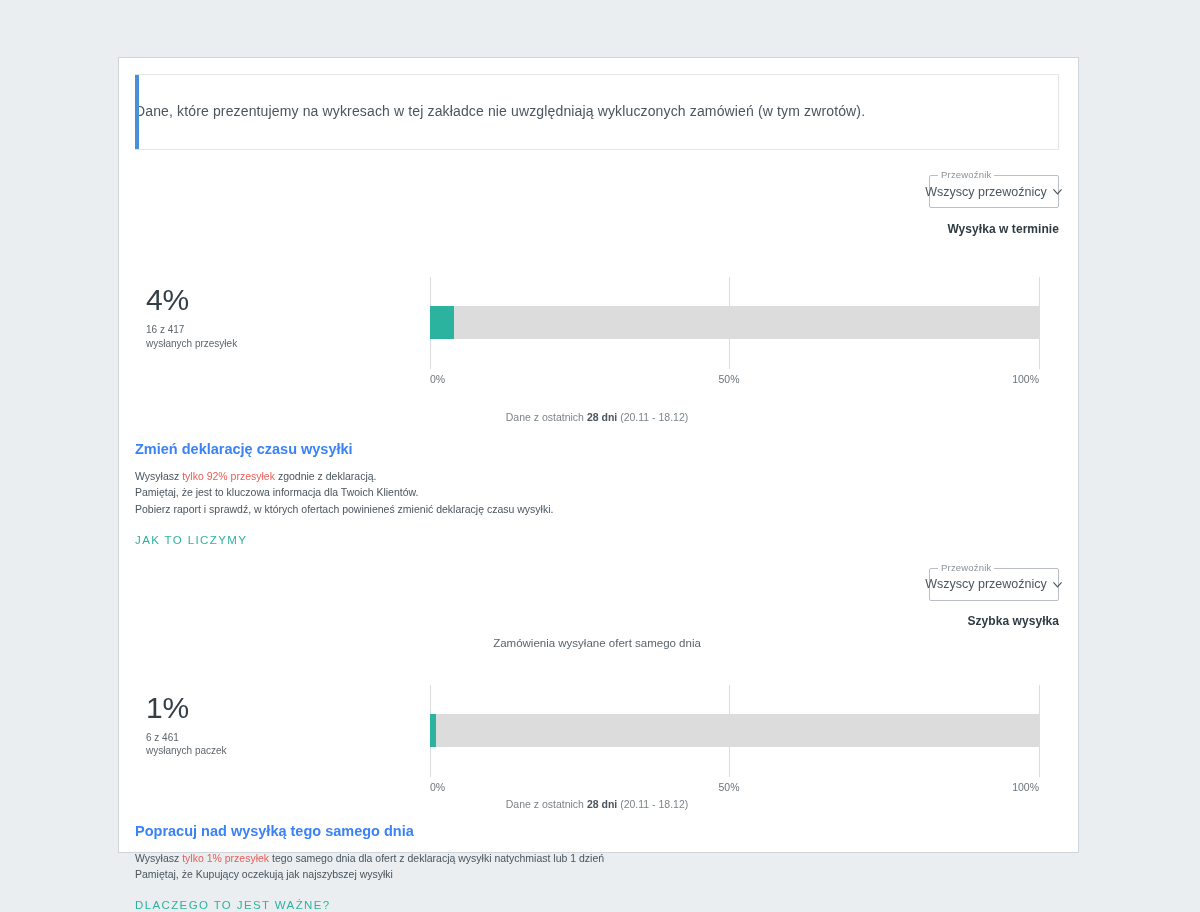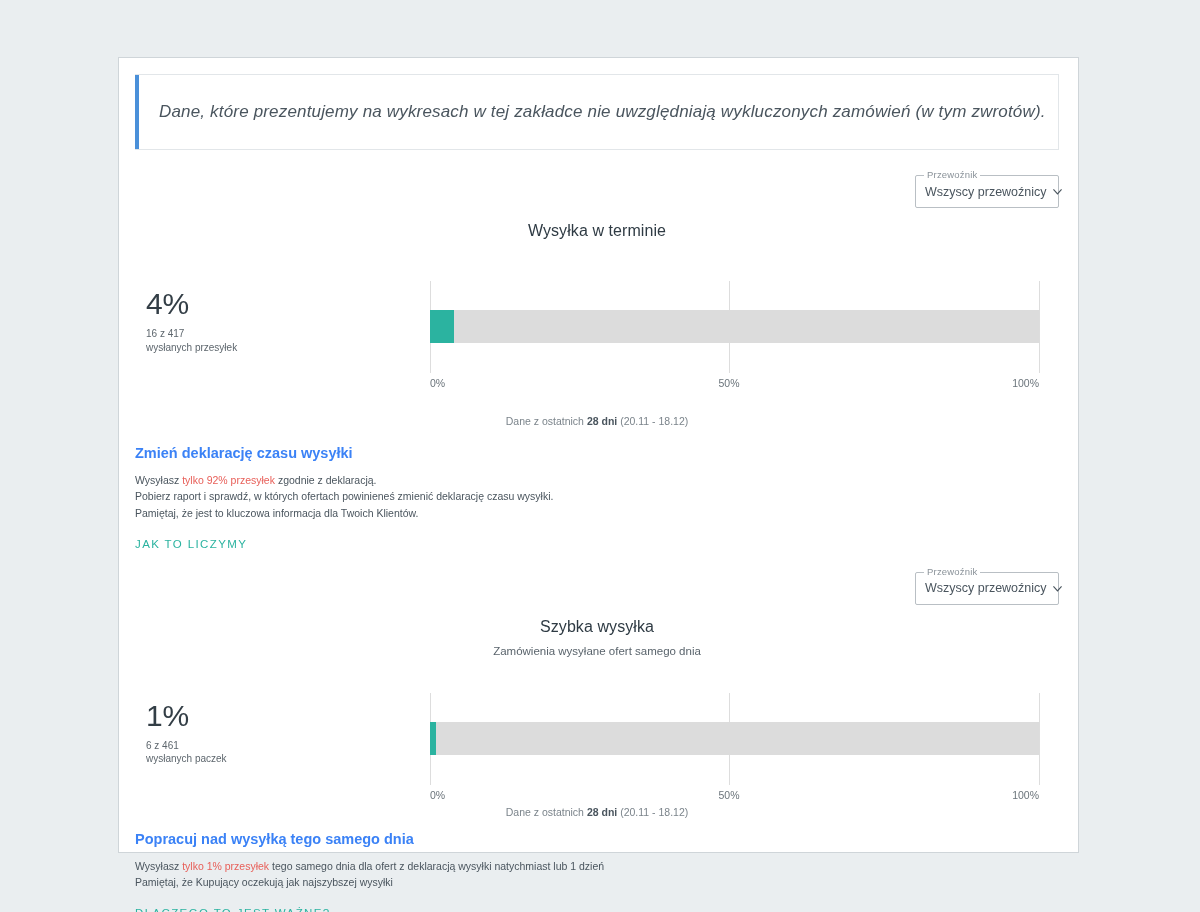--- a/index.html
+++ b/index.html
@@ -54,50 +54,49 @@
   }
   .info-banner-bar {
     position: absolute;
     left: 0;
     top: 0;
     bottom: 0;
     width: 4px;
     background: #4a90d9;
   }
   .info-banner-text {
-    font-size: 17px;
+    font-size: 14px;
     color: #4a555e;
-    padding-left: 24px;
     letter-spacing: 0.01em;
     line-height: 1.4;
-    font-style: italic;
   }
 
   
   .chart-block {
     position: relative;
   }
 
   .select-row {
     display: flex;
     justify-content: flex-end;
   }
 
   .carrier-select {
     position: relative;
-    width: 144px;
+    width: 130px;
     height: 33px;
     border: 1px solid #b9bfc4;
     border-radius: 2px;
     box-sizing: border-box;
     background: #fff;
     display: flex;
     align-items: center;
     padding: 0 8px 0 9px;
     cursor: pointer;
+    justify-content: center;
   }
   .carrier-select-legend {
     position: absolute;
     top: -7px;
     left: 8px;
     background: #fff;
     padding: 0 3px;
     font-size: 9.5px;
     color: #8a9299;
     letter-spacing: 0.02em;
@@ -110,23 +109,23 @@
   }
   .chev {
     width: 13px;
     height: 13px;
     flex: 0 0 auto;
     margin-left: 4px;
   }
   .chev svg { display:block; }
 
   .chart-title {
-    text-align: center;
-    font-size: 16px;
-    font-weight: normal;
+    text-align: right;
+    font-size: 12px;
+    font-weight: bold;
     color: #2f3b44;
     letter-spacing: 0.005em;
   }
   .chart-subtitle {
     text-align: center;
     font-size: 11.5px;
     color: #5a646c;
     margin-top: 9px;
   }
 
@@ -275,22 +274,22 @@
 
         <div class="data-range" style="margin-top:42px;">
           <span>Dane z ostatnich </span><b>28 dni</b><span> (20.11 - 18.12)</span>
         </div>
       </div>
 
       <div class="advice-section" style="margin-top:18px;">
         <div class="advice-title">Zmień deklarację czasu wysyłki</div>
         <div class="advice-body" style="margin-top:11px;">
           <div><span>Wysyłasz </span><span class="hl-red" style="color: rgb(232, 96, 90);">tylko 92% przesyłek</span><span> zgodnie z deklaracją.</span></div>
+          <div>Pamiętaj, że jest to kluczowa informacja dla Twoich Klientów.</div>
           <div>Pobierz raport i sprawdź, w których ofertach powinieneś zmienić deklarację czasu wysyłki.</div>
-          <div>Pamiętaj, że jest to kluczowa informacja dla Twoich Klientów.</div>
         </div>
         <div class="advice-link" style="margin-top:17px;">JAK TO LICZYMY</div>
       </div>
 
       <div class="chart-block">
 
         <div class="select-row" style="margin-top:20px;">
           <div class="carrier-select">
             <span class="carrier-select-legend">Przewoźnik</span>
             <span class="carrier-select-value">Wszyscy przewoźnicy</span>

